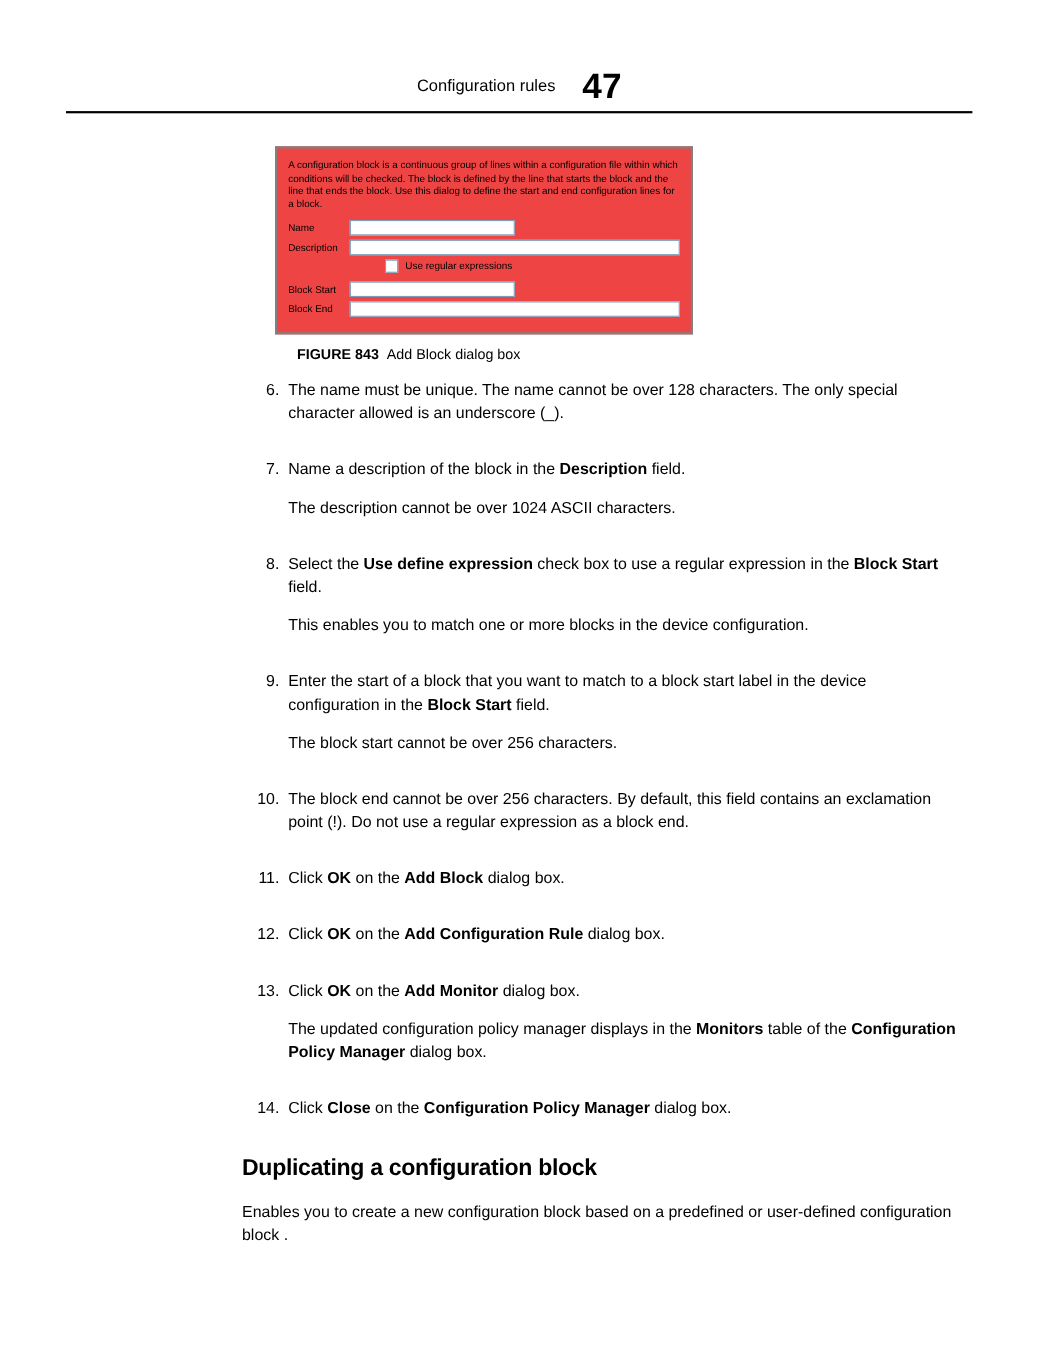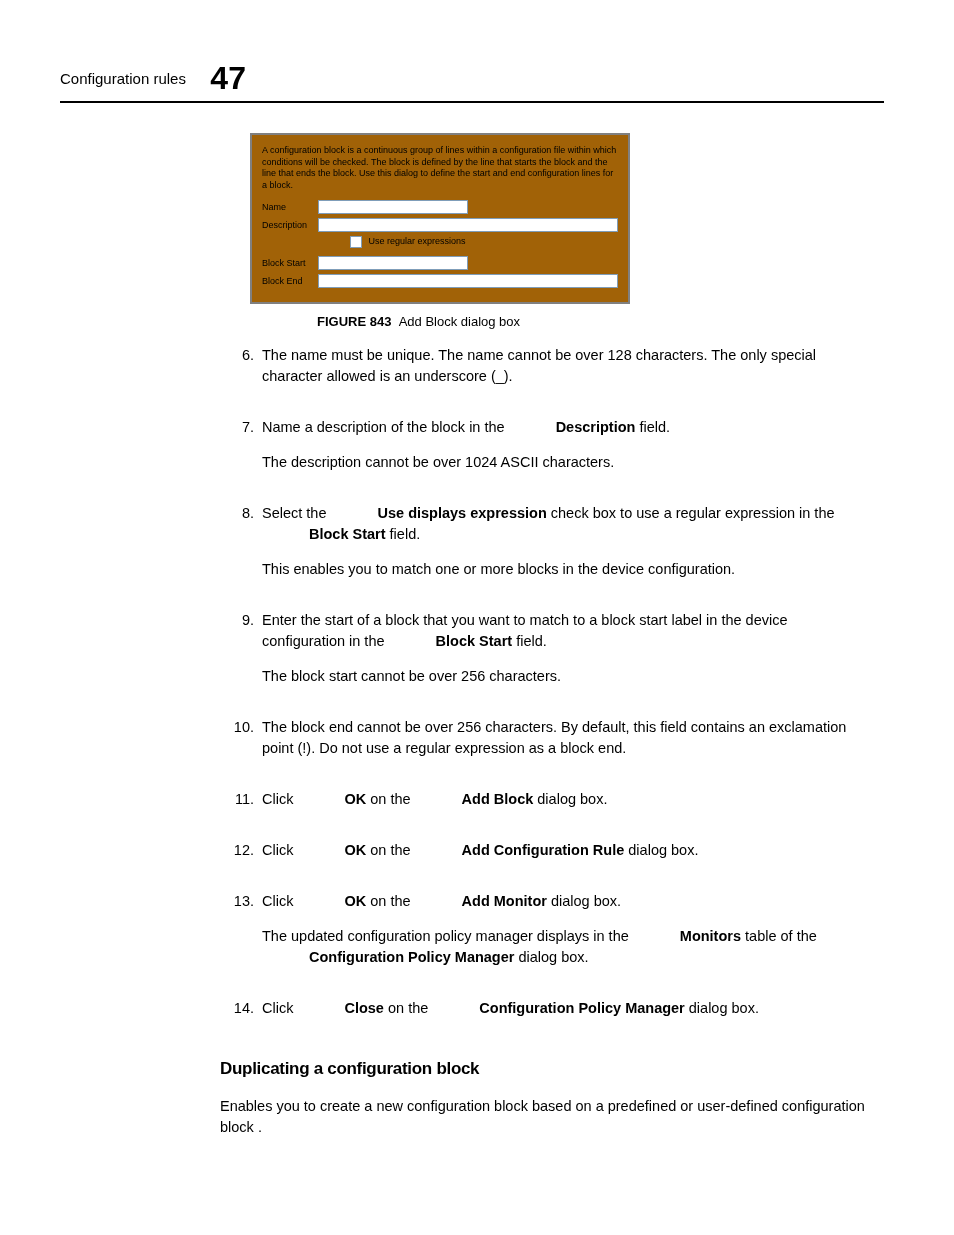--- a/index.html
+++ b/index.html
@@ -8,21 +8,21 @@
     font-family: Arial, Helvetica, sans-serif;
     background: #fff;
     color: #000;
     width: 954px;
   }
   .page {
     padding: 60px 60px 60px 60px;
     box-sizing: border-box;
   }
   .header {
-    text-align: left;
+    text-align: center;
     margin-bottom: 30px;
     padding-right: 10px;
   }
   .header-title {
     font-size: 15px;
     display: inline-block;
     vertical-align: middle;
     margin-right: 20px;
   }
   .header-num {
@@ -36,21 +36,21 @@
     margin-top: 4px;
   }
 
   
   .dialog-wrap {
     margin-left: 190px;
     width: 380px;
   }
   .dialog {
     border: 2px solid #808080;
-    background: #a16207;
+    background: #ef4444;
     padding: 10px;
     font-family: Tahoma, Verdana, sans-serif;
     font-size: 9px;
     color: #000;
   }
   .dialog-intro {
     line-height: 1.3;
     margin-bottom: 8px;
   }
   .dlg-row {
@@ -116,27 +116,27 @@
     flex-shrink: 0;
     text-align: right;
     padding-right: 8px;
   }
   .item .body {
     flex-grow: 1;
   }
   .item .body p, .item .body .sub {
     margin: 0 0 14px 0;
   }
-  b { font-weight: bold; margin-left: 47px; }
+  b { font-weight: bold; }
 
   h2.section {
     font-family: Arial, Helvetica, sans-serif;
-    font-size: 17px;
+    font-size: 21px;
     font-weight: bold;
-    margin: 24px 0 14px 0;
+    margin: 14px 0 14px 0;
     letter-spacing: -0.3px;
   }
   .section-intro {
     margin-bottom: 14px;
   }
 </style>
 </head>
 <body>
 
 <div class="page">
@@ -191,21 +191,21 @@
       <div class="num">7.</div>
       <div class="body">
         <p><span>Name a description of the block in the </span><b>Description</b><span> field.</span></p>
         <p>The description cannot be over 1024 ASCII characters.</p>
       </div>
     </div>
 
     <div class="item">
       <div class="num">8.</div>
       <div class="body">
-        <p><span>Select the </span><b>Use displays expression</b><span> check box to use a regular expression in the </span><b>Block Start</b><span> field.</span></p>
+        <p><span>Select the </span><b>Use define expression</b><span> check box to use a regular expression in the </span><b>Block Start</b><span> field.</span></p>
         <p>This enables you to match one or more blocks in the device configuration.</p>
       </div>
     </div>
 
     <div class="item">
       <div class="num">9.</div>
       <div class="body">
         <p><span>Enter the start of a block that you want to match to a block start label in the device configuration in the </span><b>Block Start</b><span> field.</span></p>
         <p>The block start cannot be over 256 characters.</p>
       </div>

